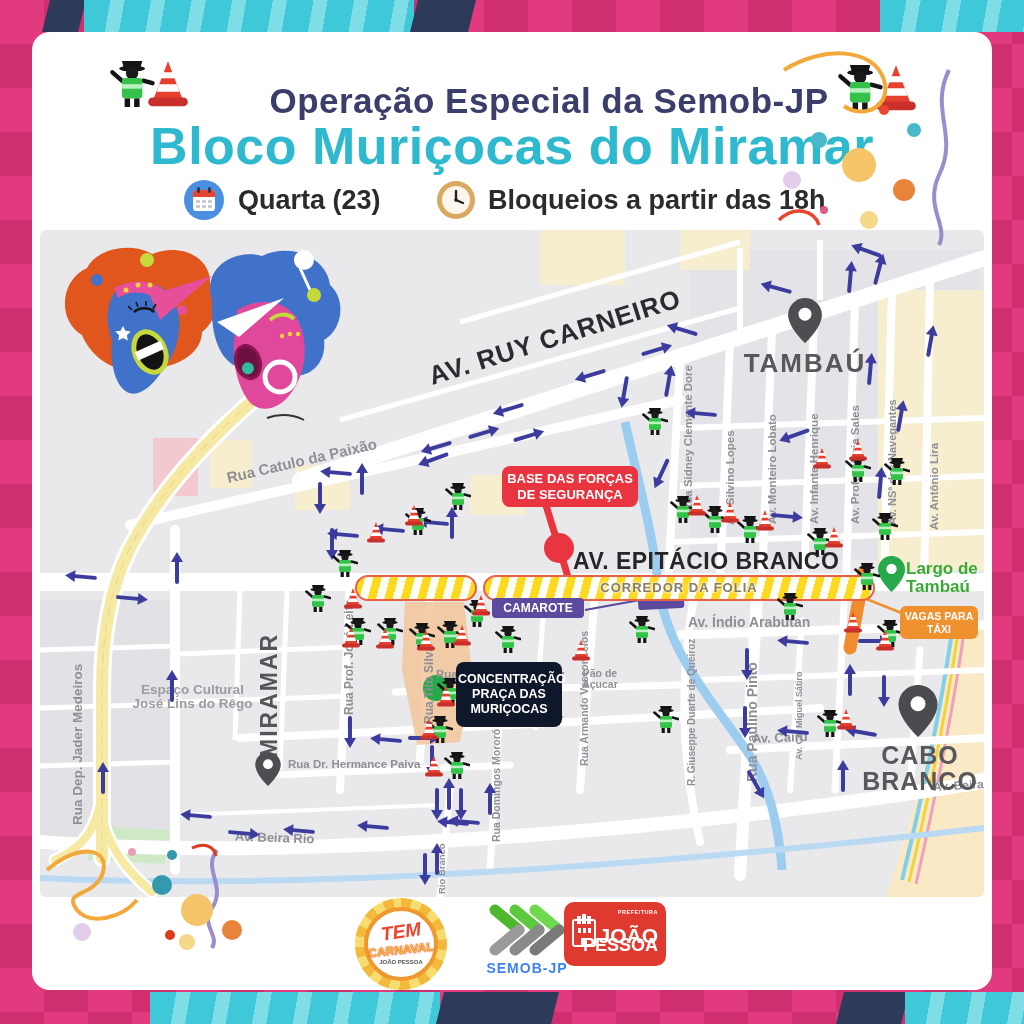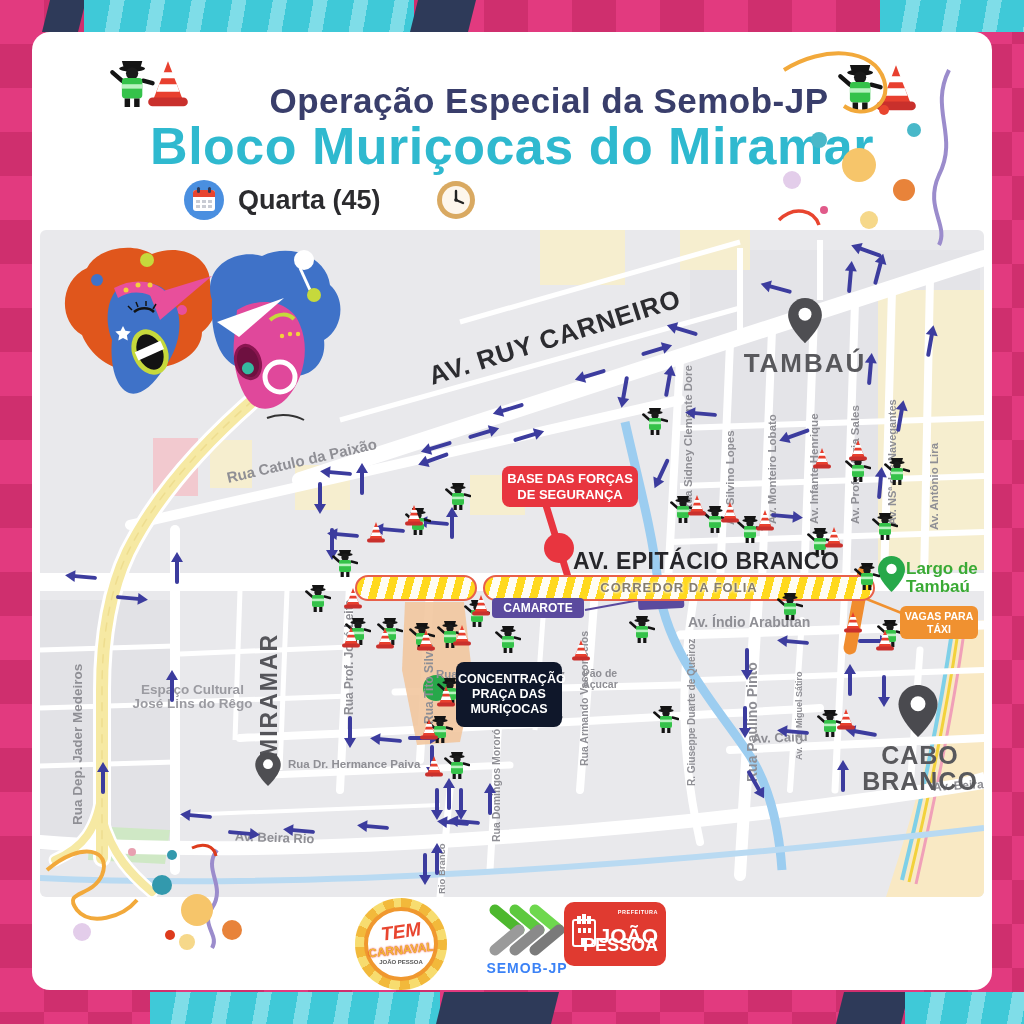--- a/index.html
+++ b/index.html
@@ -153,30 +153,31 @@
  <g fill="#c9ccd4">
             <rect x="12" y="20" width="4" height="3"></rect>
             <rect x="18" y="20" width="4" height="3"></rect>
             <rect x="24" y="20" width="4" height="3"></rect>
             <rect x="12" y="25" width="4" height="3"></rect>
             <rect x="18" y="25" width="4" height="3"></rect>
             <rect x="24" y="25" width="4" height="3"></rect>
           </g>
 </svg>
 </span>
-    <span class="hdr-info" style="left:206px;top:153px;">Quarta (45)</span>
+    <span class="hdr-info" style="left:206px;top:153px;">Quarta (23)</span>
     <span class="sicon" style="left:404px;top:148px;">
 <svg viewBox="0 0 40 40" xmlns="http://www.w3.org/2000/svg">
  <circle cx="20" cy="20" r="19" fill="#d9a961"></circle>
  <circle cx="20" cy="20" r="14" fill="#fdf6ec"></circle>
  <path d="M20 20 L20 11" stroke="#222" stroke-width="2.4" stroke-linecap="round"></path>
  <path d="M20 20 L27 23" stroke="#222" stroke-width="2.4" stroke-linecap="round"></path>
  <circle cx="20" cy="20" r="1.8" fill="#222"></circle>
 </svg>
 </span>
+    <span class="hdr-info" style="left:456px;top:153px;">Bloqueios a partir das 18h</span>
 
     <div class="map">
       <svg class="base" width="944" height="667" xmlns="http://www.w3.org/2000/svg">
 
         <rect x="0" y="370" width="140" height="250" fill="#e2e2e6"></rect>
         <rect x="650" y="20" width="290" height="310" fill="#e4e4e8"></rect>
         <rect x="838" y="60" width="106" height="280" fill="#f6eecf"></rect>
         <rect x="500" y="0" width="85" height="55" fill="#f6eecf"></rect>
         <rect x="640" y="0" width="70" height="40" fill="#f6eecf"></rect>
         <rect x="113" y="208" width="45" height="58" fill="#f2c9cf"></rect>

